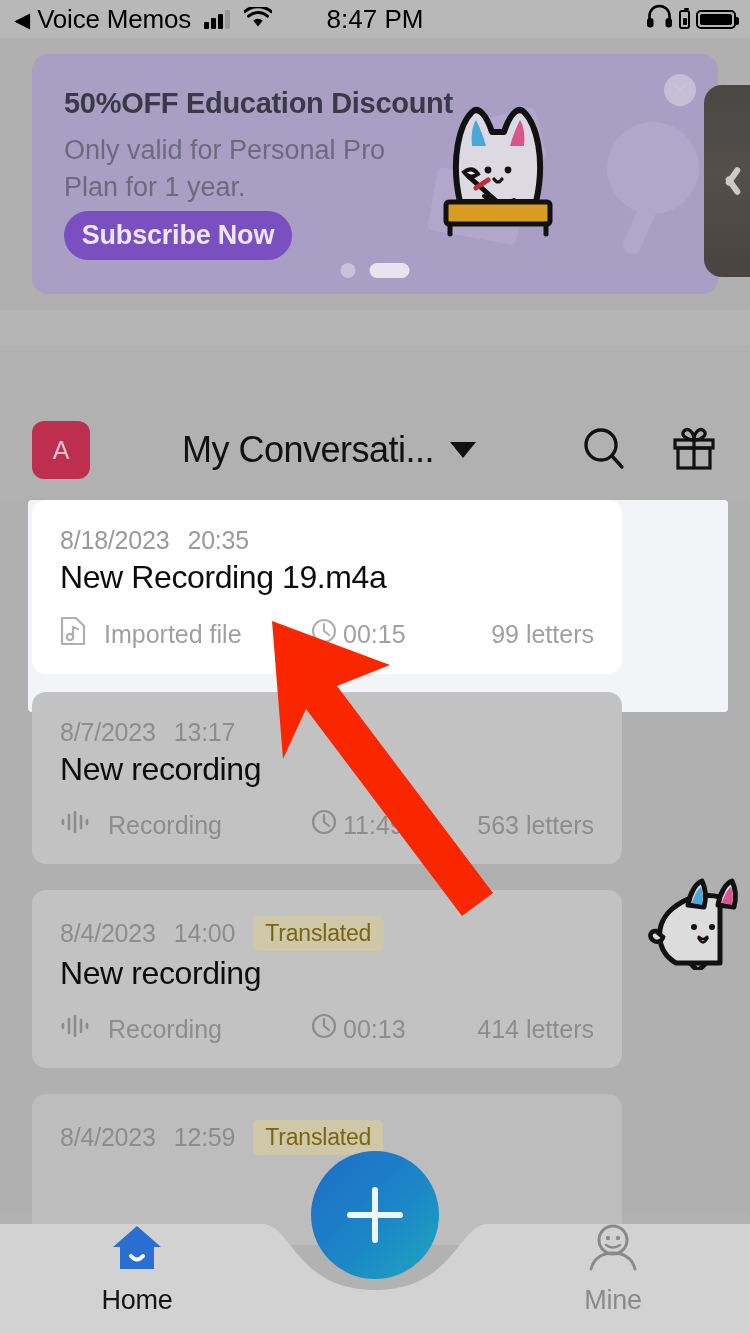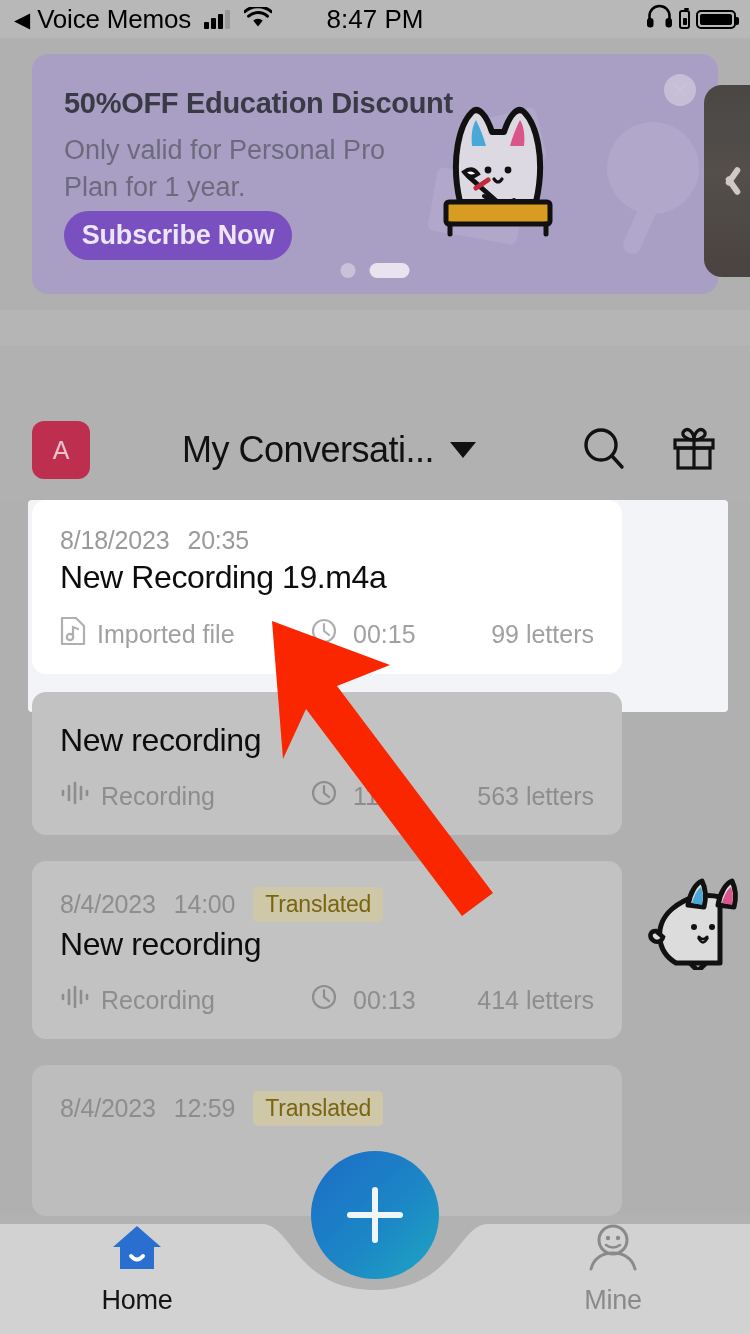--- a/index.html
+++ b/index.html
@@ -124,22 +124,22 @@
   .card-date{ font-size:25px; color:#8d8d8d; letter-spacing:-.2px;}
   .card.first .card-date{ color:#9a9a9a; }
   .badge{
     background:#cfc8a8; color:#7a6410; font-size:23px; padding:4px 12px; border-radius:5px;
     letter-spacing:-.2px;
     text-align:right;
   }
   .card-title{ font-size:32px; color:#0d0d0d; font-weight:400; margin-top:4px; letter-spacing:-.4px;}
   .card-meta{ display:flex; align-items:center; margin-top:20px; font-size:25px; color:#8d8d8d; }
   .card.first .card-meta{ color:#a0a0a0; }
-  .meta-type{ display:flex; align-items:center; gap:11px; width:250px;}
-  .meta-dur{ display:flex; align-items:center; gap:15px; }
+  .meta-type{ display:flex; align-items:center; gap:18px; width:250px;}
+  .meta-dur{ display:flex; align-items:center; gap:5px; }
   .meta-letters{ margin-left:auto; }
   .card.partial{
     margin-bottom:0; background:#bdbdbd; padding-bottom:90px;
   }
 
   
   #tabbar{
     position:absolute; left:0; bottom:0; width:750px; height:140px;
   }
   #tabbar .bg{ position:absolute; inset:0; }
@@ -304,20 +304,24 @@
               <path d="M14 7 V14 L19 18" stroke="#b0b0b0" stroke-width="2.2" fill="none" stroke-linecap="round"></path>
             </svg>
           </span>
           <span>00:15</span>
         </span>
         <span class="meta-letters">99 letters</span>
       </div>
     </div>
 
     <div class="card">
+      <div class="card-top">
+        <span class="card-date">8/7/2023</span>
+        <span class="card-date">13:17</span>
+      </div>
       <div class="card-title">New recording</div>
       <div class="card-meta">
         <span class="meta-type">
           <span>
             <svg width="30" height="26" viewBox="0 0 30 26">
               <g stroke="#8d8d8d" stroke-width="2.6" stroke-linecap="round">
                 <path d="M3 11 V15"></path>
                   <path d="M9 6 V20"></path>
                   <path d="M15 3 V23"></path>
                   <path d="M21 7 V19"></path>

